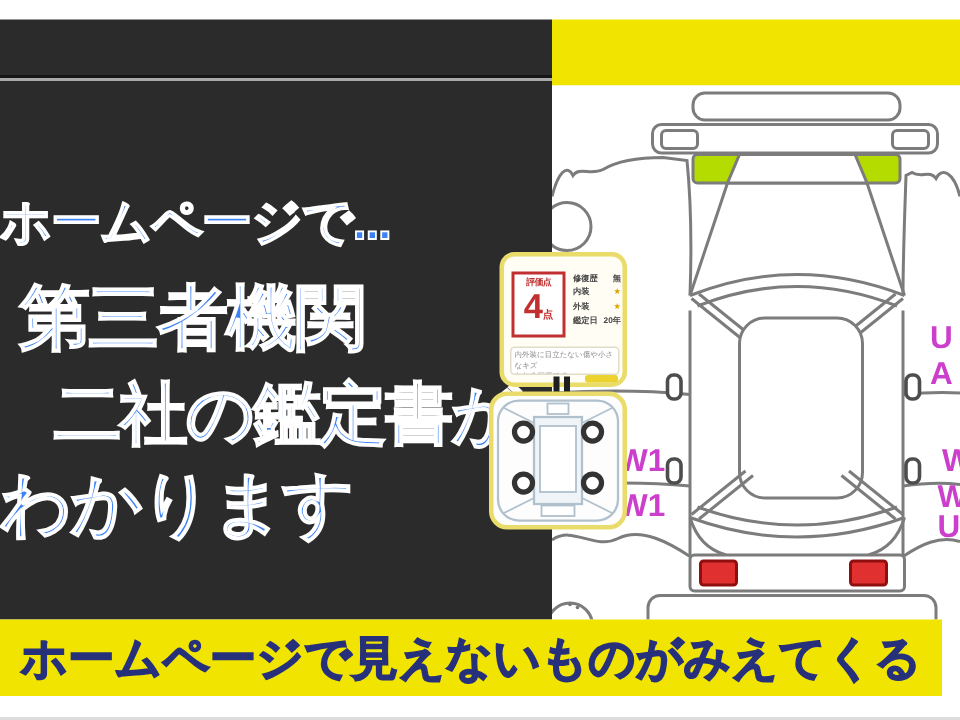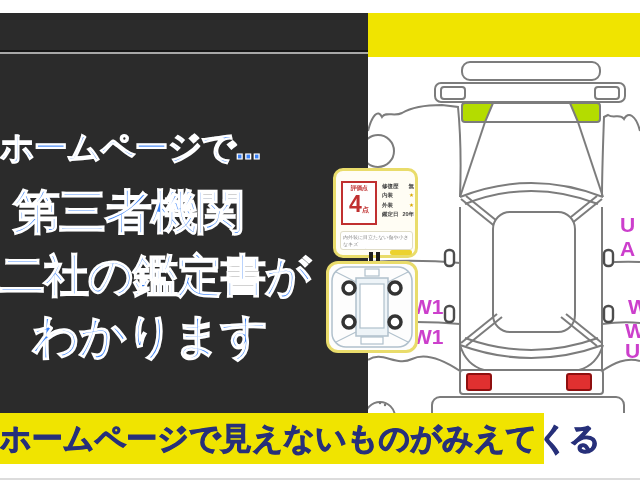--- a/index.html
+++ b/index.html
@@ -8,22 +8,22 @@
     background:#ffffff;
     font-family:"Liberation Sans","DejaVu Sans",sans-serif;
   }
   
   .left-panel{position:absolute;left:0;top:13px;width:368px;height:400px;background:#2b2b2b;}
   .divider{position:absolute;left:0;top:39px;width:100%;height:2px;background:#a8a8a8;box-shadow:0 -2px 0 #161616;}
   .hl{position:absolute;left:0;width:100%;text-align:left;color:#3b82f6;font-weight:900;
       -webkit-text-stroke:1.2px #ffffff;letter-spacing:-1px;white-space:nowrap;}
   .hl1{top:112px;font-size:34px;}
   .hl2{top:168px;font-size:47px;margin-left:13px;}
-  .hl3{top:233px;font-size:45px;}
-  .hl4{top:292px;font-size:47px;margin-left:32px;}
+  .hl3{top:233px;font-size:45px;padding-left:36px;}
+  .hl4{top:292px;font-size:47px;}
   
   .top-band{position:absolute;left:368px;top:13px;width:272px;height:44px;background:#f0e400;}
   
   .diagram{position:absolute;left:368px;top:57px;width:272px;height:356px;background:#ffffff;}
   .diagram svg{display:block;}
   .ln{fill:none;stroke:#7c7c7c;stroke-width:2;}
   .fillw{fill:#ffffff;stroke:#7c7c7c;stroke-width:2;}
   .green{stroke:#7c7c7c;stroke-width:2;}
   .handle{fill:#ffffff;stroke:#4d4d4d;stroke-width:2.4;}
   .red{stroke:#8f0f0f;stroke-width:2;}
@@ -37,21 +37,21 @@
   .score-unit{font-size:7px;font-weight:bold;color:#c03030;display:inline-block;}
   .rows{position:absolute;left:46px;top:11px;width:32px;}
   .crow{display:flex;justify-content:space-between;font-size:5.5px;line-height:1.7;color:#444;font-weight:bold;}
   .crow .val.star{color:#d9a800;}
   .note-box{position:absolute;left:4px;top:60px;width:73px;height:19px;border:1px solid #e0ddc8;border-radius:3px;background:#fff;box-sizing:border-box;padding:2px 2px;font-size:5px;color:#888;line-height:1.4;overflow:hidden;}
   .logo-mark{position:absolute;right:3px;bottom:0px;width:22px;height:5px;background:#ecd22e;border-radius:2px;}
   .card2{left:326px;top:261px;width:92px;height:92px;border-radius:12px;background:#fdfdfd;}
   .bars{position:absolute;left:369px;top:251px;}
   .bars i{display:inline-block;width:4px;height:13px;background:#1f1f1f;margin-right:3px;}
   
-  .banner{position:absolute;left:0;top:413px;width:544px;height:51px;background:#f0e400;text-align:center;}
+  .banner{position:absolute;left:0;top:413px;width:628px;height:51px;background:#f0e400;text-align:center;}
   .banner span{display:inline-block;line-height:51px;font-size:31px;font-weight:900;color:#27307a;
                -webkit-text-stroke:1px #27307a;letter-spacing:0px;white-space:nowrap;}
   .bottom-strip{position:absolute;left:0;top:464px;width:640px;height:16px;background:#ffffff;border-bottom:2px solid #dcdcdc;box-sizing:border-box;}
 </style>
 </head>
 <body>
 
 <div class="stage">
 
   <div class="left-panel">

